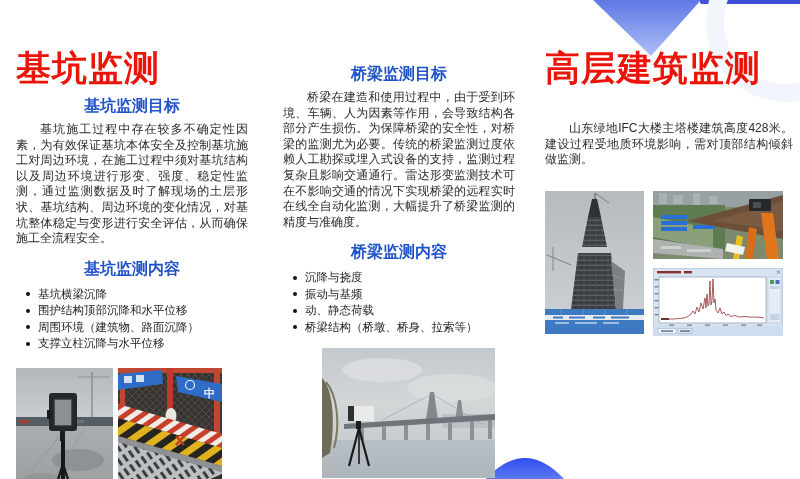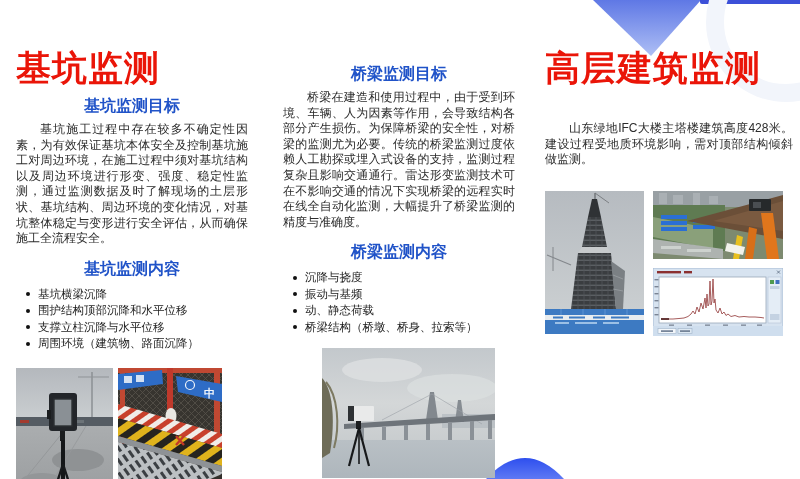--- a/index.html
+++ b/index.html
@@ -61,22 +61,22 @@
   </svg>
 
   <div class="col col1">
     <h1 class="title">基坑监测</h1>
     <h2 class="subhead">基坑监测目标</h2>
     <p class="body-text">基坑施工过程中存在较多不确定性因素，为有效保证基坑本体安全及控制基坑施工对周边环境，在施工过程中须对基坑结构以及周边环境进行形变、强度、稳定性监测，通过监测数据及时了解现场的土层形状、基坑结构、周边环境的变化情况，对基坑整体稳定与变形进行安全评估，从而确保施工全流程安全。</p>
     <h2 class="subhead">基坑监测内容</h2>
     <ul class="bullets">
       <li>基坑横梁沉降</li>
       <li>围护结构顶部沉降和水平位移</li>
+      <li>周围环境（建筑物、路面沉降）</li>
       <li>支撑立柱沉降与水平位移</li>
-      <li>周围环境（建筑物、路面沉降）</li>
     </ul>
     <div class="photo-row">
 
       <svg class="photo" width="97" height="124" viewBox="0 0 97 124">
         <defs>
           <linearGradient id="sky1" x1="0" y1="0" x2="0" y2="1">
             <stop offset="0" stop-color="#b4b8bd"></stop>
               <stop offset="1" stop-color="#cdd1d3"></stop>
           </linearGradient>
           <linearGradient id="gnd1" x1="0" y1="0" x2="0" y2="1">

